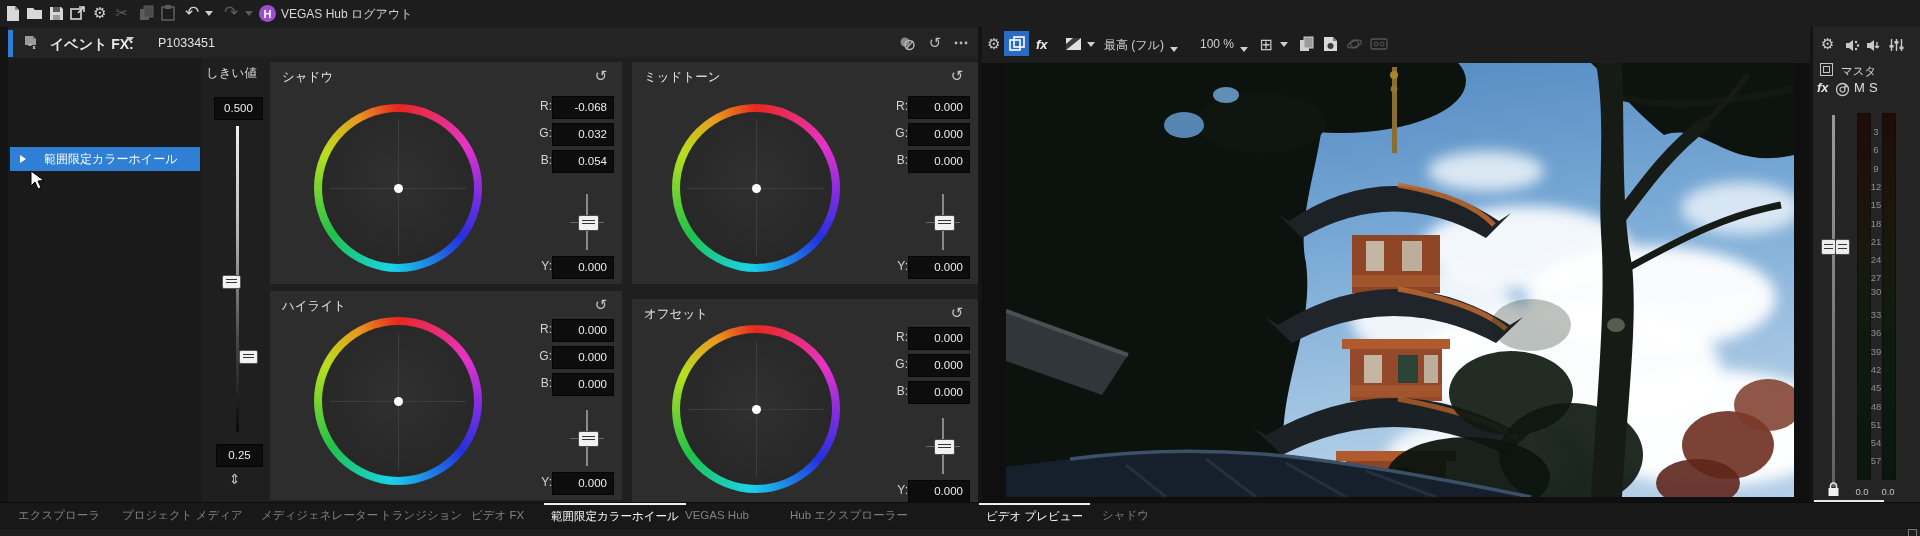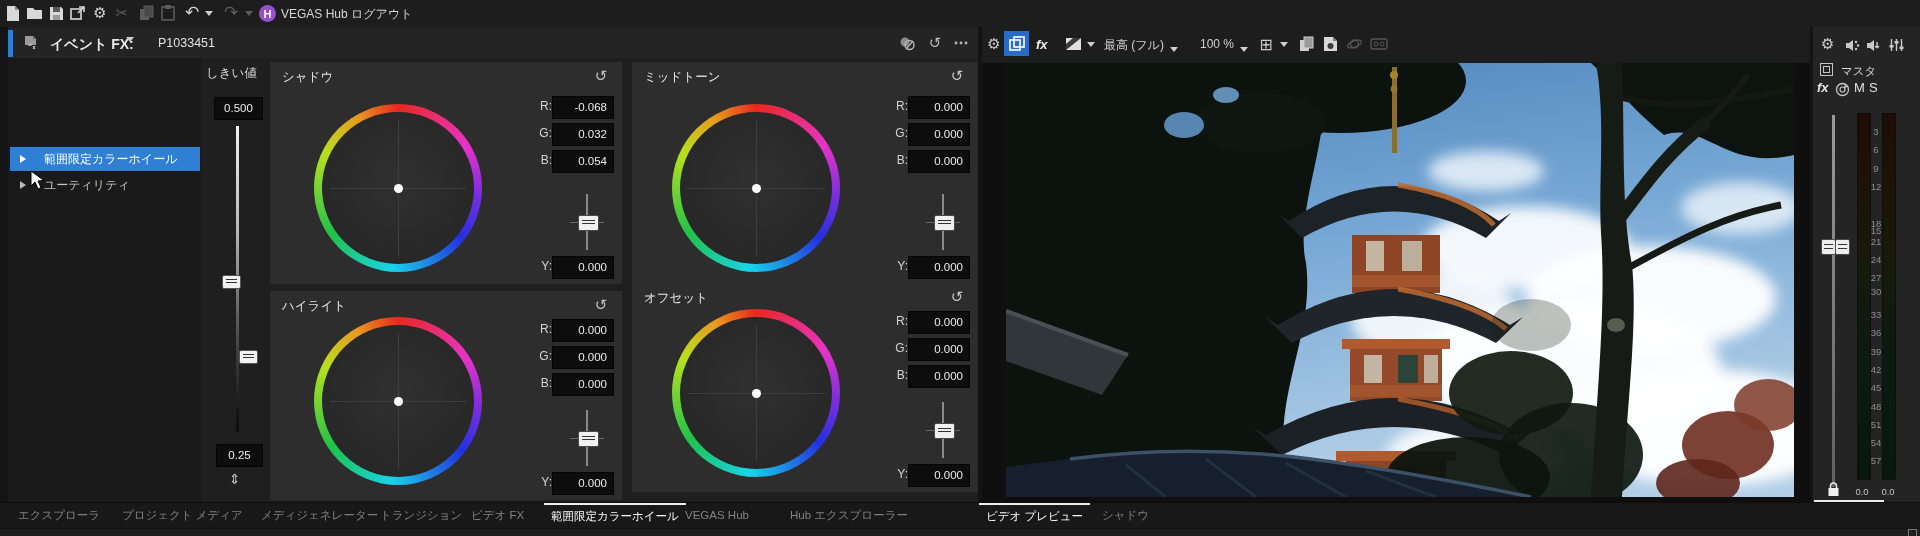--- a/index.html
+++ b/index.html
@@ -186,24 +186,20 @@
             <circle cx="12" cy="2" r="1.4" fill="#b8b8b8"></circle>
           </svg>
       </div>
     </div>
 
     <div id="tree" class="abs">
       <div class="trow sel" style="top: 89px; background: rgb(47, 127, 212);">
           <span class="arr"></span>
           <span class="lbl">範囲限定カラーホイール</span>
         </div>
-      <div class="trow" style="top:115px">
-          <span class="arr"></span>
-          <span class="lbl">ユーティリティ</span>
-        </div>
     </div>
 
     <div class="abs" style="left:198px;top:38px;white-space:nowrap;color:#dcdcdc;font-size:12.5px">しきい値</div>
     <div class="vbox c" style="left:206px;top:70px;width:47px">0.500</div>
     <div class="abs" style="left:228px;top:99px;width:3px;height:306px;background:linear-gradient(#f2f2f2,#b5b5b5 35%,#474747 70%,#0a0a0a)"></div>
     <div class="thr-handle" style="left:214px;top:248px"></div>
     <div class="thr-handle" style="left:231px;top:323px"></div>
     <div class="vbox c" style="left:208px;top:417px;width:45px">0.25</div>
     <div class="abs" style="left:221px;top:444px;color:#c0c0c0;font-size:14px">⇕</div>
 
@@ -296,21 +292,21 @@
           <div class="trk"></div>
           <div class="tick"></div>
           <div class="hnd"></div>
         </div>
       <div class="frow" style="bottom:7px">
           <span class="flab">Y:</span>
           <span class="vbox r">0.000</span>
         </div>
     </div>
 
-    <div class="panel" style="left:624px;top:256px;width:346px;height:209px">
+    <div class="panel" style="left:624px;top:272px;width:346px;height:209px">
       <div class="ptitle">オフセット</div>
       <div class="reset-ico" style="right:12px">↺</div>
       <div class="wheel" style="left:40px;top:26px">
         <div class="disc"></div>
           <div class="chh"></div>
           <div class="chv"></div>
         <div class="dot"></div>
       </div>
       <div class="frow" style="top:28px">
           <span class="flab">R:</span>
@@ -533,21 +529,21 @@
     <div class="fader-hnd" style="left:8px"></div>
     <div class="fader-hnd" style="left:22px"></div>
 
     <div class="meter" style="left:44px"></div>
     <div class="meter" style="left:69px"></div>
     <div id="meter-scale">
         <span class="scale-num" style="top: 99px;">3</span>
         <span class="scale-num" style="top: 117.3px;">6</span>
         <span class="scale-num" style="top: 135.6px;">9</span>
         <span class="scale-num" style="top: 153.9px;">12</span>
-        <span class="scale-num" style="top: 172.2px; margin-top: 26px;">15</span>
+        <span class="scale-num" style="top: 172.2px;">15</span>
         <span class="scale-num" style="top: 190.5px;">18</span>
         <span class="scale-num" style="top: 208.8px;">21</span>
         <span class="scale-num" style="top: 227.1px;">24</span>
         <span class="scale-num" style="top: 245.4px;">27</span>
         <span class="scale-num" style="top: 259px;">30</span>
         <span class="scale-num" style="top: 282px;">33</span>
         <span class="scale-num" style="top: 300.3px;">36</span>
         <span class="scale-num" style="top: 318.6px;">39</span>
         <span class="scale-num" style="top: 336.9px;">42</span>
         <span class="scale-num" style="top: 355.2px;">45</span>

